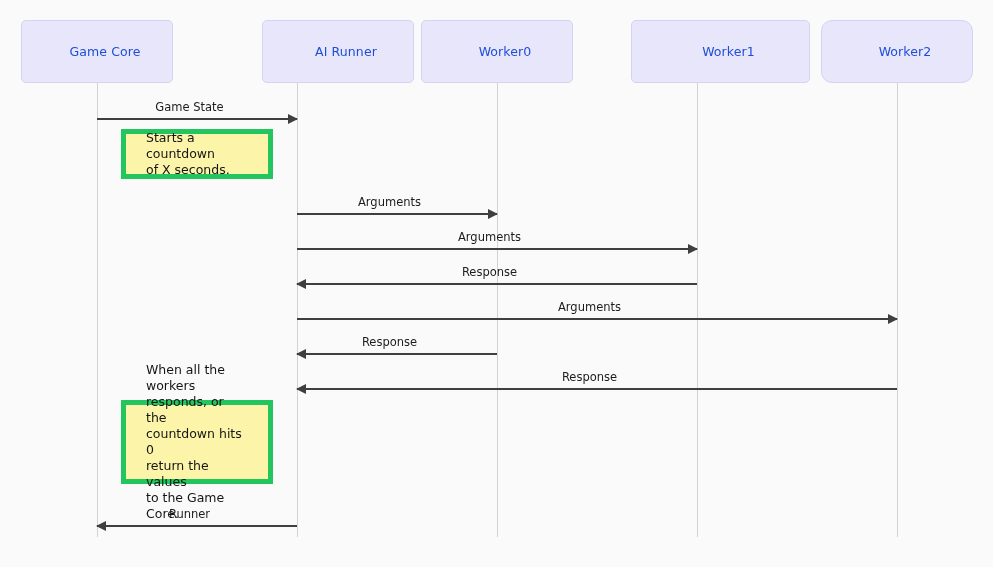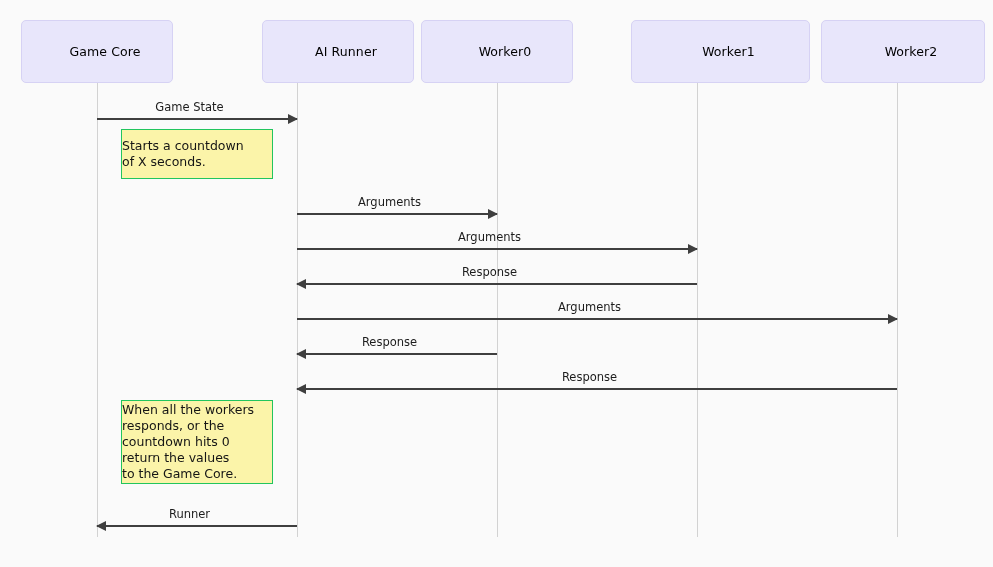--- a/index.html
+++ b/index.html
@@ -27,35 +27,35 @@
   .participant {
     position: absolute;
     box-sizing: border-box;
     height: 63px;
     background: #e8e6fb;
     border: 1px solid #d6d2f4;
     border-radius: 5px;
     display: flex;
     align-items: center;
     justify-content: center;
-    color: #000000;
+    color: #1d4ed8;
     font-size: 12.5px;
     letter-spacing: .1px;
     padding-left: 16px;
   }
 
   
   .note {
     position: absolute;
     box-sizing: border-box;
     background: #fbf4a9;
-    border: 1px solid #22c55e;
+    border: 5px solid #22c55e;
     display: flex;
     align-items: center;
-    padding: 0 0;
+    padding: 0 20px;
     color: #151515;
     font-size: 12.5px;
     line-height: 16px;
   }
   .note-text { white-space: pre-line; }
 
   
   .message { position: absolute; height: 0; }
   .msg-line {
     position: absolute;
@@ -106,21 +106,21 @@
       </div>
       <div class="participant" style="left: 221px; top: 20px; width: 152px; margin-left: 41px;">
         <span>AI Runner</span>
       </div>
       <div class="participant" style="left: 421px; top: 20px; width: 152px;">
         <span>Worker0</span>
       </div>
       <div class="participant" style="left: 631px; top: 20px; width: 179px;">
         <span>Worker1</span>
       </div>
-      <div class="participant" style="left: 821px; top: 20px; width: 164px;">
+      <div class="participant" style="left: 821px; top: 20px; width: 152px; border-radius: 11px;">
         <span>Worker2</span>
       </div>
     </div>
   <div id="notes-layer">
       <div class="note" style="left: 121px; top: 129px; width: 152px; height: 50px;">
         <div class="note-text">Starts a countdown
 of X seconds.</div>
       </div>
       <div class="note" style="left: 121px; top: 400px; width: 152px; height: 84px;">
         <div class="note-text">When all the workers

